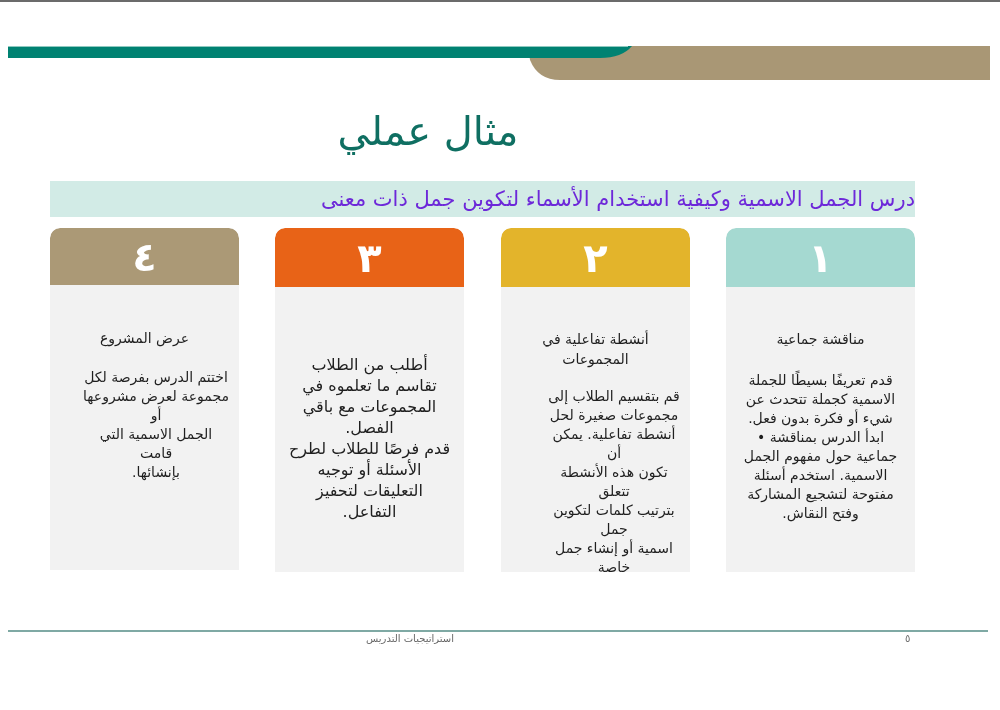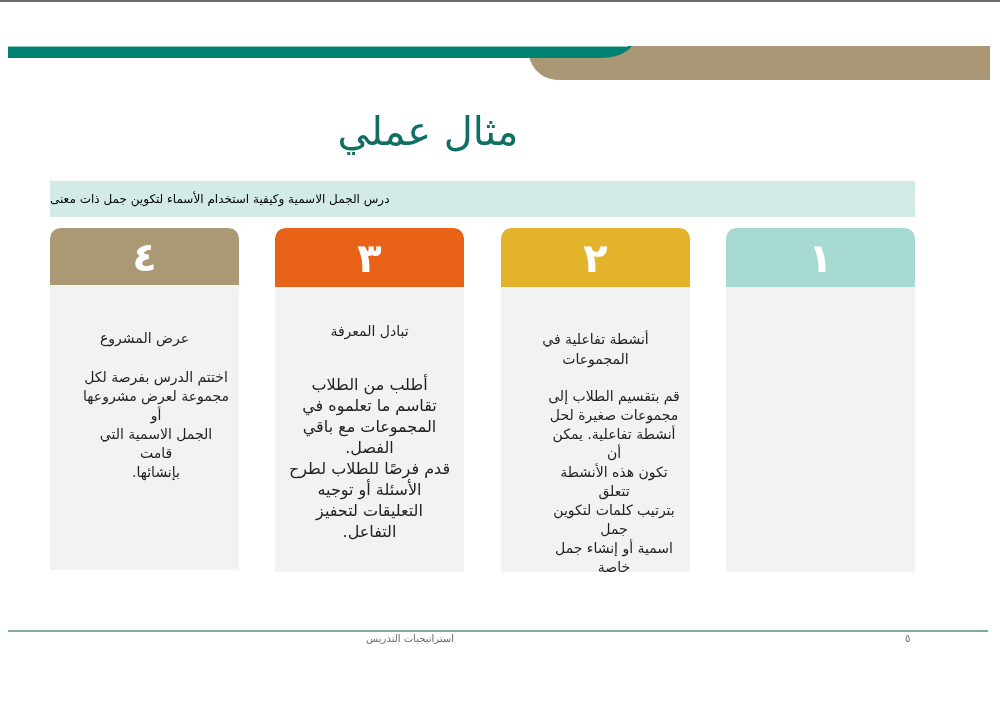--- a/index.html
+++ b/index.html
@@ -11,22 +11,22 @@
   .banner { position: absolute; left: 0; top: 0; width: 1000px; height: 90px; }
   .banner svg { position: absolute; left: 0; top: 0; }
 
   .title {
     position: absolute; left: 0; width: 856px; top: 108px; text-align: center;
     font-size: 40px; color: #0f6f62; direction: rtl;
   }
 
   .subtitle-bar {
     position: absolute; left: 50px; top: 181px; width: 865px; height: 36px;
-    background: #d2ebe6; direction: rtl; text-align: left;
-    font-size: 12px; line-height: 36px; color: #000000;
+    background: #d2ebe6; direction: rtl; text-align: right;
+    font-size: 21px; line-height: 36px; color: #6d28d9;
   }
 
   .card {
     position: absolute; top: 228px; width: 189px; background: #f2f2f2;
     border-radius: 10px 10px 0 0; overflow: hidden;
   }
   .card-head {
     height: 59px; border-radius: 10px 10px 0 0;
     display: flex; align-items: center; justify-content: center;
     color: #ffffff; font-size: 40px; font-weight: bold;
@@ -57,20 +57,31 @@
 <div class="title">مثال عملي</div>
 
 <div class="subtitle-bar">
   <span>درس الجمل الاسمية وكيفية استخدام الأسماء لتكوين جمل ذات معنى</span>
 </div>
 
 <div class="card card-1" style="left:726px; height:344px;">
   <div class="card-head" style="background:#a5d9d1;">
     <span>١</span>
   </div>
+  <div class="card-body" style="padding-top:42px;">
+    <div class="card-heading">مناقشة جماعية</div>
+    <div class="card-text" style="margin-top:22px;">قدم تعريفًا بسيطًا للجملة
+الاسمية كجملة تتحدث عن
+شيء أو فكرة بدون فعل.
+ابدأ الدرس بمناقشة •
+جماعية حول مفهوم الجمل
+الاسمية. استخدم أسئلة
+مفتوحة لتشجيع المشاركة
+وفتح النقاش.</div>
+  </div>
 </div>
 
 <div class="card card-2" style="left:501px; height:344px;">
   <div class="card-head" style="background:#e3b42b;">
     <span>٢</span>
   </div>
   <div class="card-body" style="padding-top:42px;">
     <div class="card-heading" style="white-space:pre-line;">أنشطة تفاعلية في
 المجموعات</div>
     <div class="card-text" style="margin-top:18px;margin-left:37px;">قم بتقسيم الطلاب إلى
@@ -81,21 +92,20 @@
 اسمية أو إنشاء جمل خاصة
 بهم.</div>
   </div>
 </div>
 
 <div class="card card-3" style="left:275px; height:344px;">
   <div class="card-head" style="background:#e86317;">
     <span>٣</span>
   </div>
   <div class="card-body" style="padding-top:34px;">
-    <div class="card-heading">تبادل المعرفة</div>
     <div class="card-text" style="margin-top:33px;">أطلب من الطلاب
 تقاسم ما تعلموه في
 المجموعات مع باقي
 الفصل.
 قدم فرصًا للطلاب لطرح
 الأسئلة أو توجيه
 التعليقات لتحفيز
 التفاعل.</div>
   </div>
 </div>

